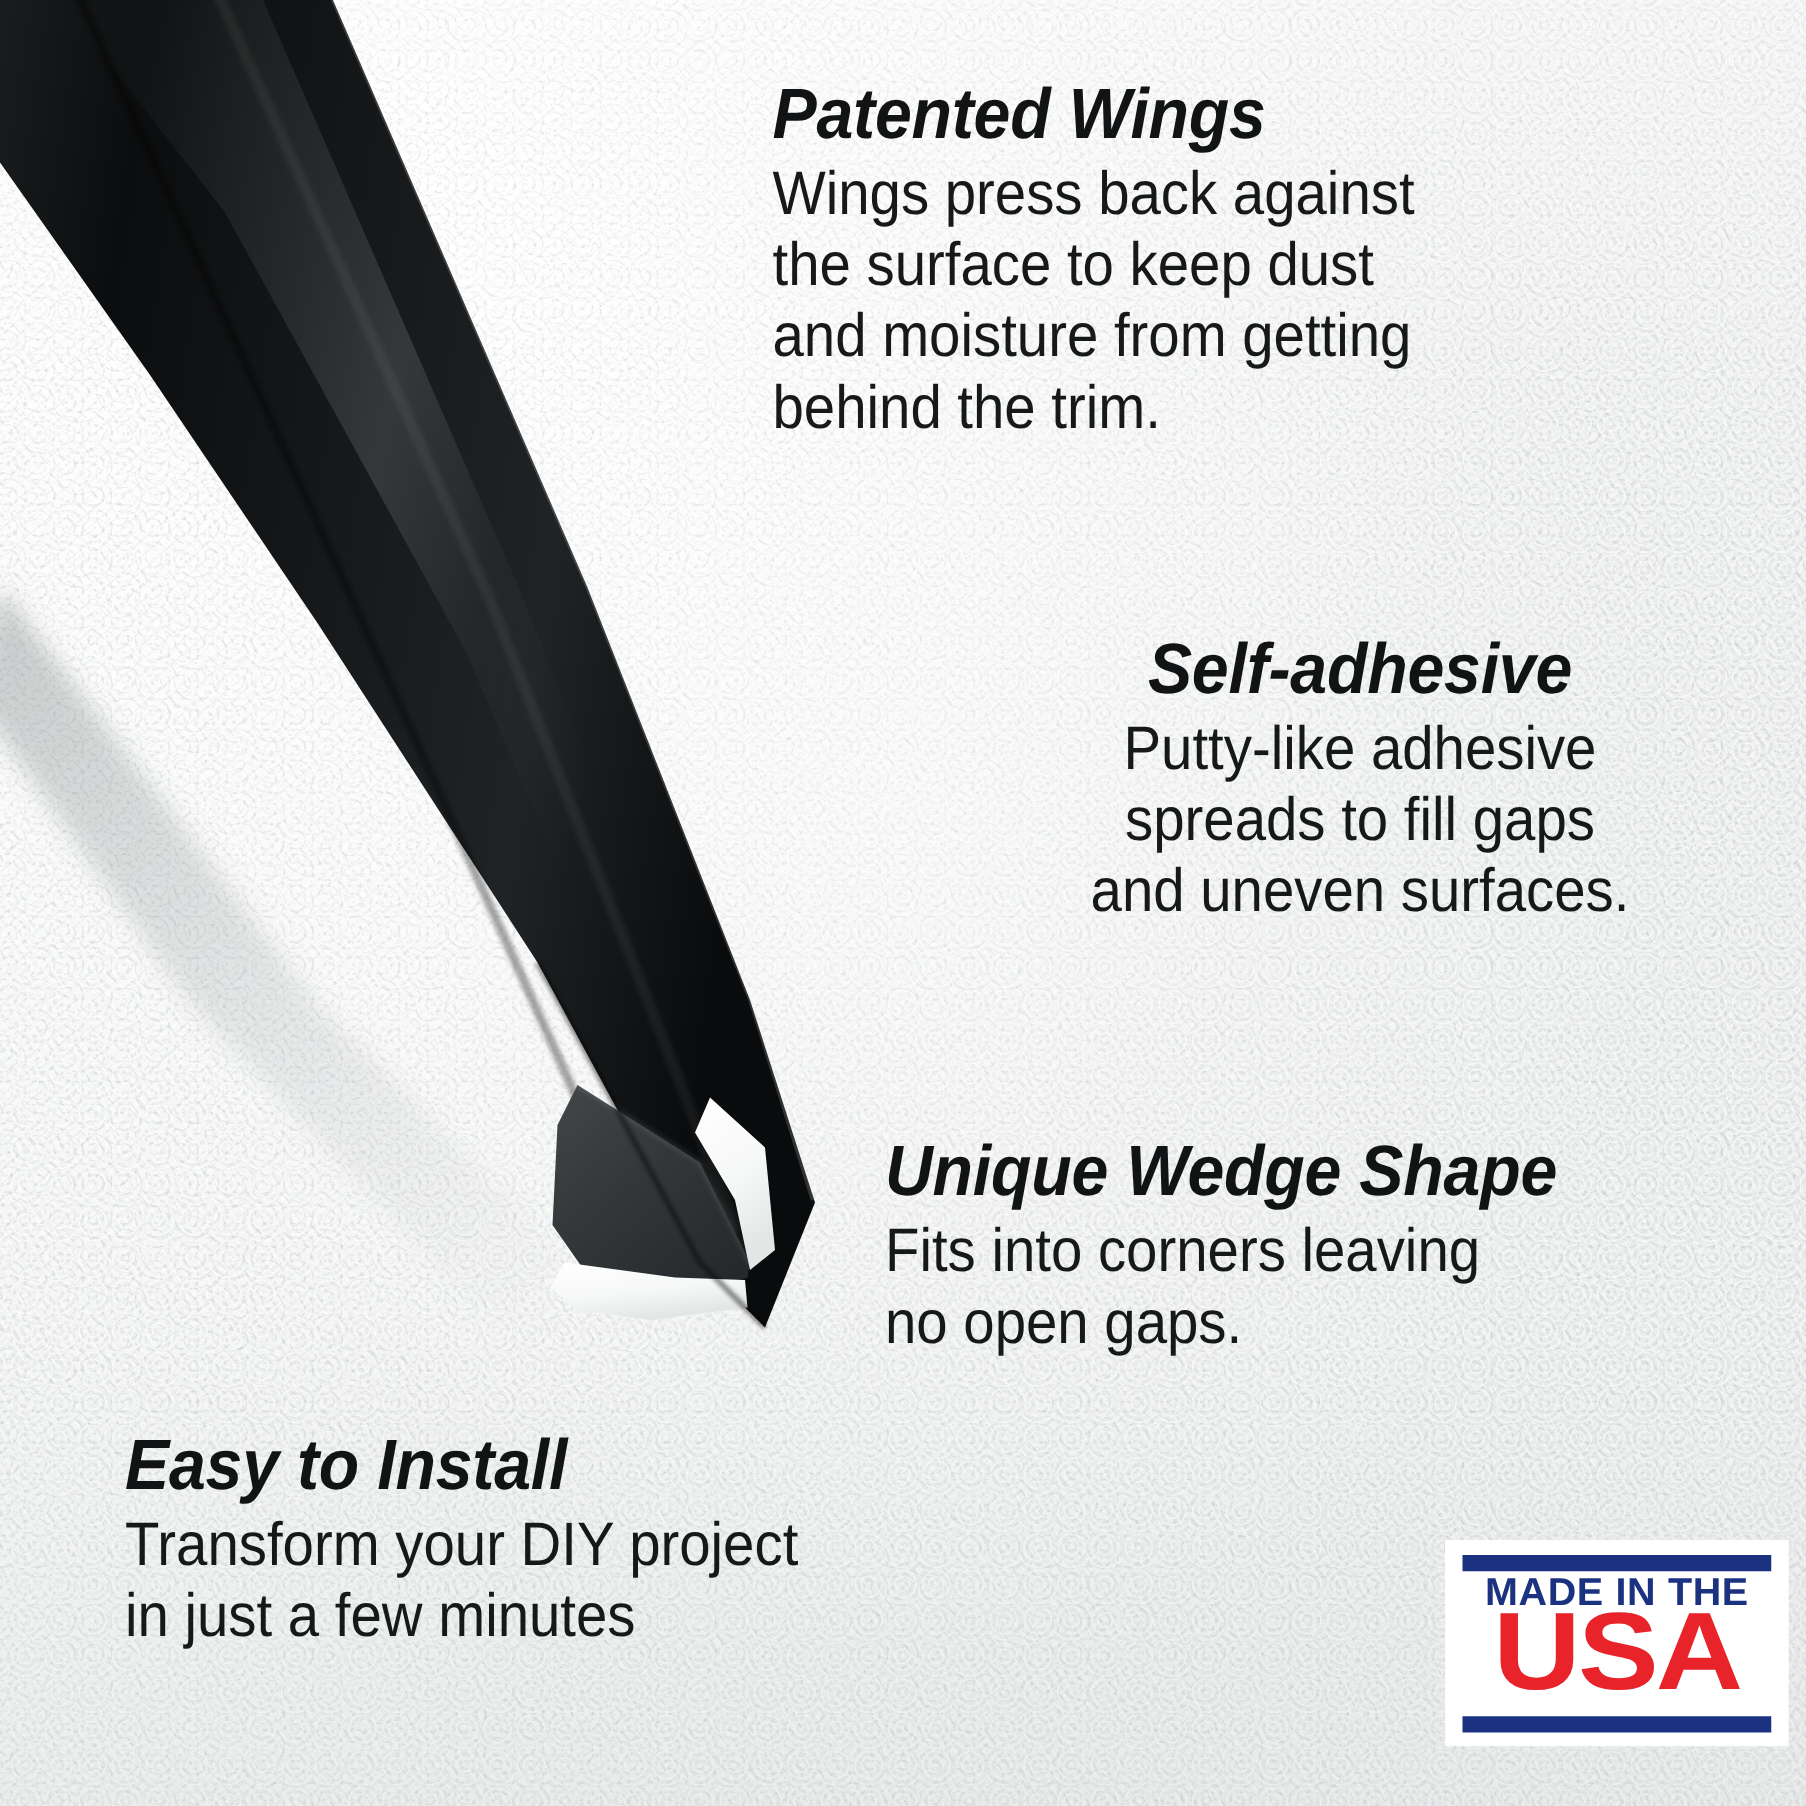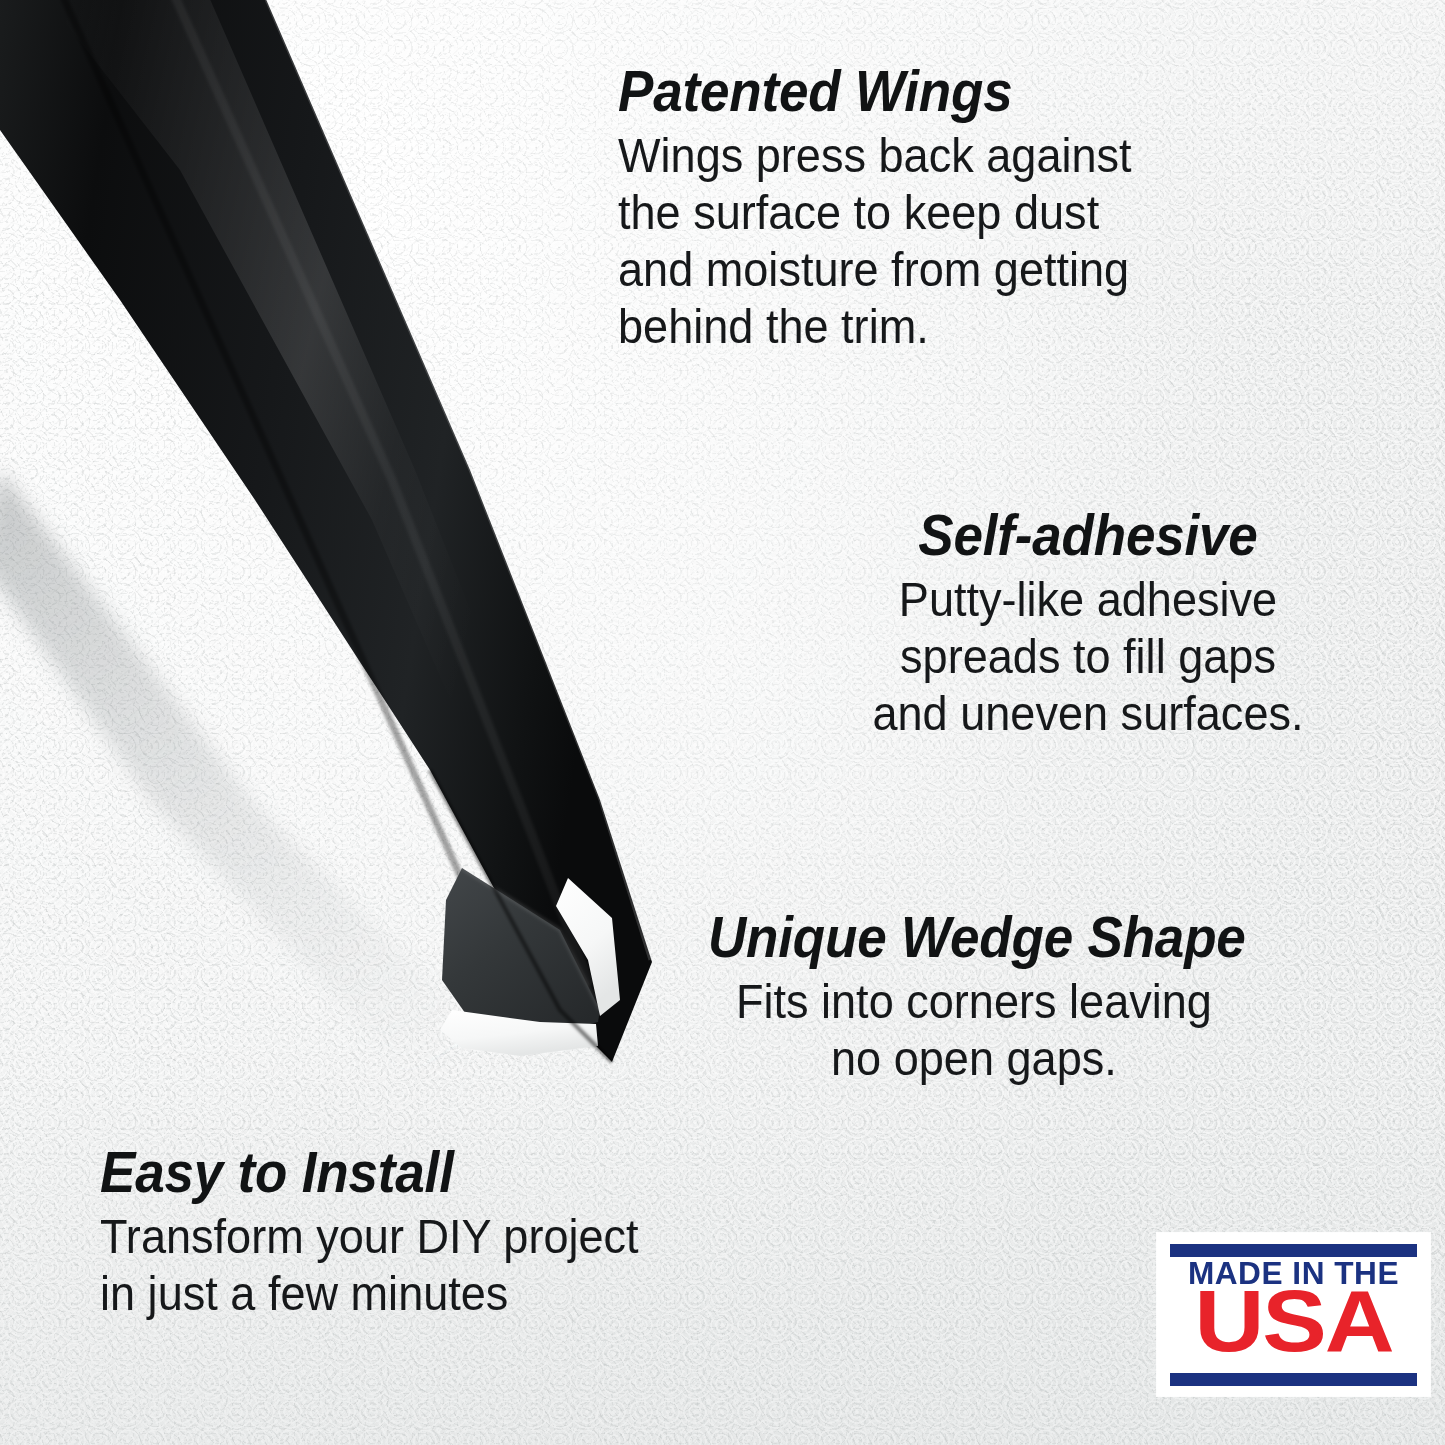--- a/index.html
+++ b/index.html
@@ -87,21 +87,21 @@
     color: #16181a;
     margin: 0;
     transform: scaleX(0.92);
     transform-origin: left top;
     white-space: pre-line;
   }
   .body.c { transform-origin: center top; }
 
   #blk-wings { left: 618px; top: 62px; text-align: left; }
   #blk-adhesive { left: 788px; top: 506px; width: 600px; text-align: center; }
-  #blk-wedge { left: 708px; top: 908px; text-align: center; }
+  #blk-wedge { left: 708px; top: 908px; text-align: left; }
   #blk-install { left: 100px; top: 1143px; text-align: left; }
 
   
   #usa-badge {
     position: absolute;
     left: 1157px;
     top: 1233px;
     width: 273px;
     height: 163px;
     background: #ffffff;

